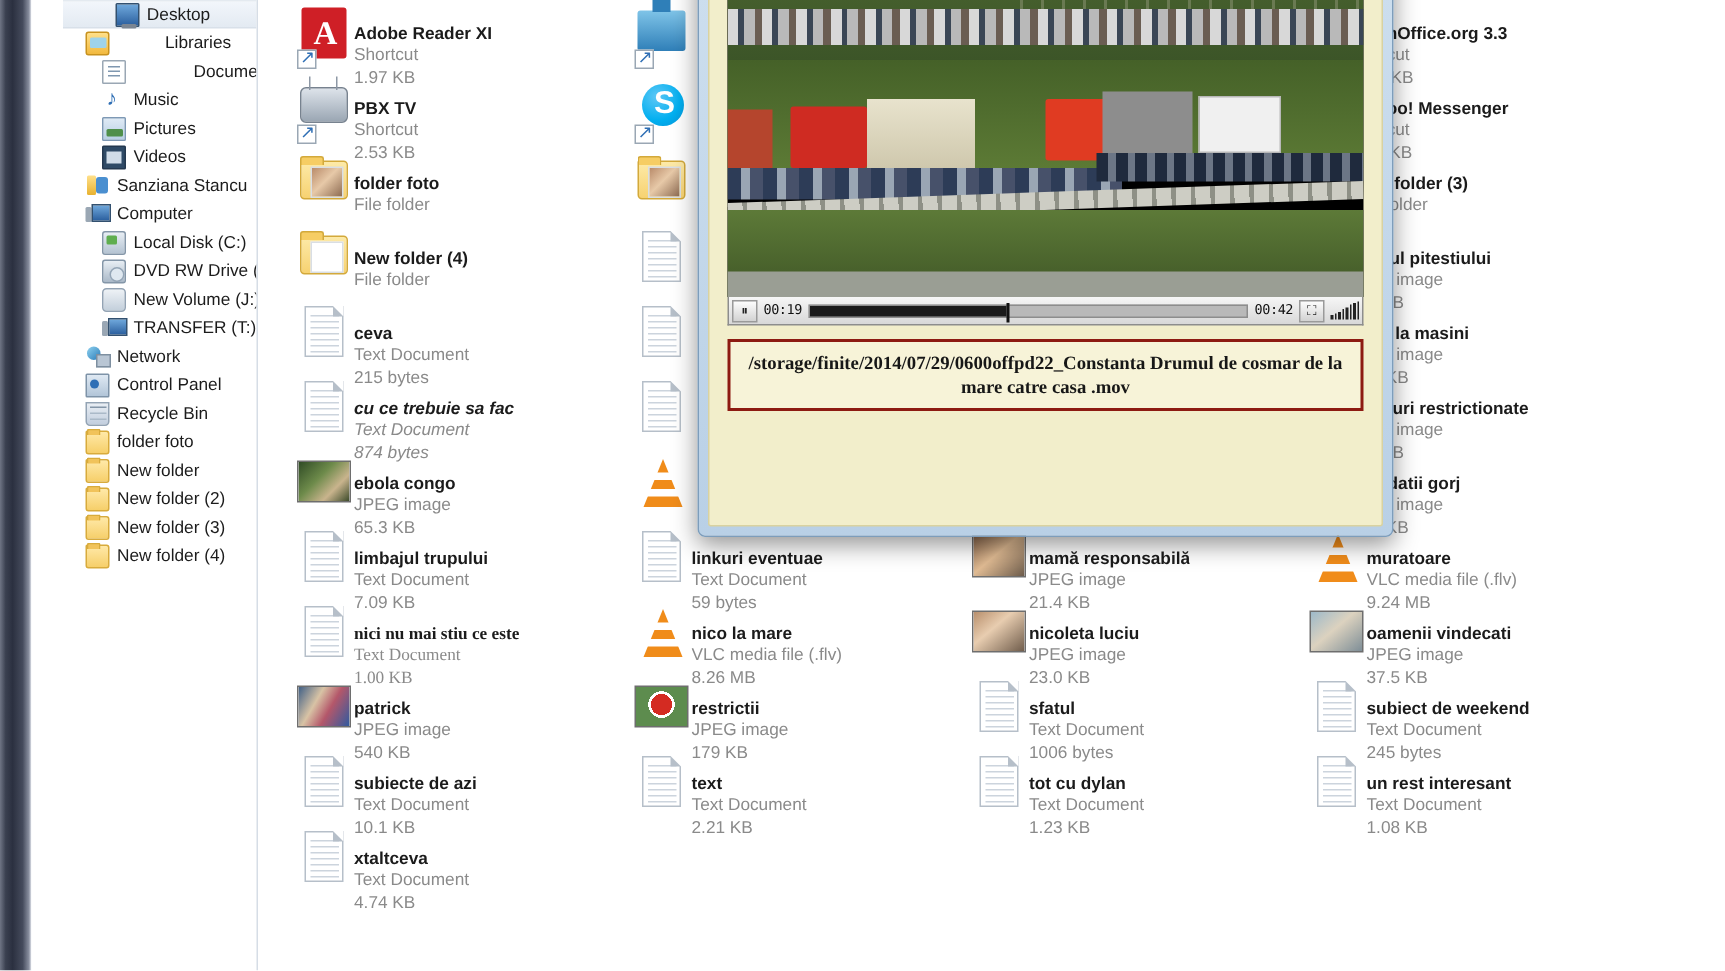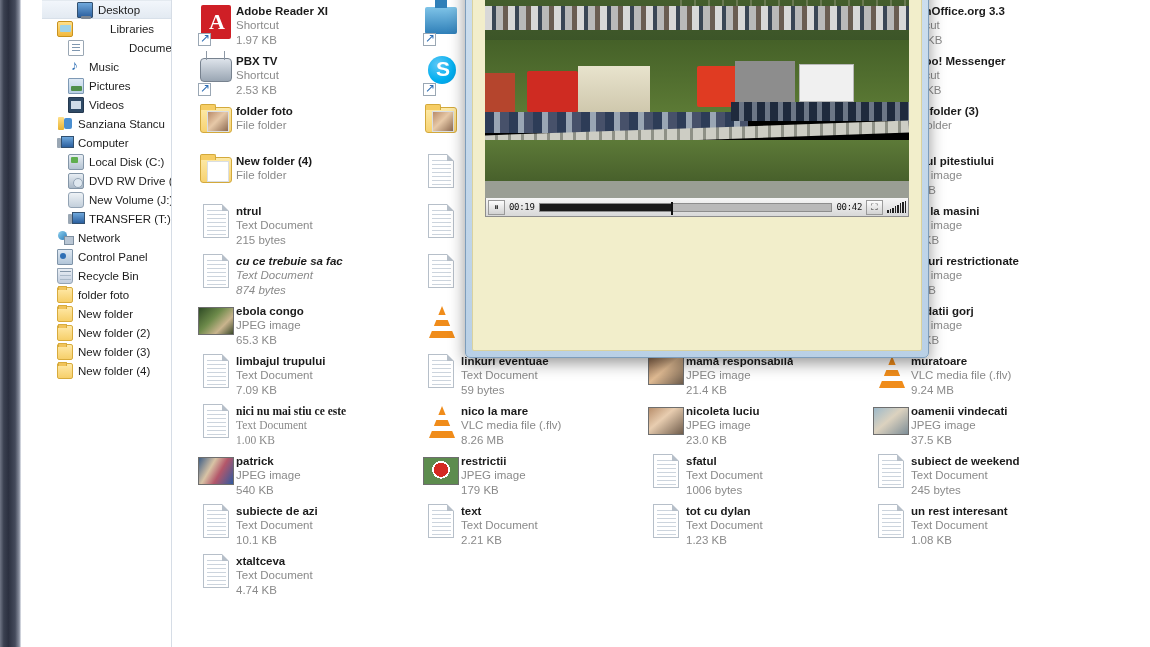--- a/index.html
+++ b/index.html
@@ -78,21 +78,21 @@
   
   #file-pane {
     position:absolute; left:151px; top:0; width:999px; height:647px;
     background:#ffffff; overflow:hidden;
   }
   .file-item {
     position:absolute; width:224px; height:50px;
     display:flex; align-items:flex-start;
   }
   .f-ico { width:40px; height:44px; flex:0 0 40px; position:relative; margin-top:2px; }
-  .f-txt { padding-top:2px; overflow:hidden; }
+  .f-txt { padding-top:2px; overflow:hidden;margin-top:12px; }
   .f-name { font-size:11.5px; font-weight:bold; color:#1b1b1b; white-space:nowrap; line-height:14px; }
   .f-type { font-size:11.5px; color:#8a8a8a; white-space:nowrap; line-height:15px; }
   .f-size { font-size:11.5px; color:#8a8a8a; white-space:nowrap; line-height:15px; }
 
   
   .fi-txt{position:absolute;left:7px;top:0;width:26px;height:34px;background:#ffffff;border:1px solid #b6bfc9;
           box-shadow:inset 0 0 0 1px #fff;}
   .fi-txt:before{content:"";position:absolute;left:3px;top:5px;width:19px;height:1px;background:#ccd4dd;
           box-shadow:0 4px 0 #ccd4dd,0 8px 0 #ccd4dd,0 12px 0 #ccd4dd,0 16px 0 #ccd4dd,0 20px 0 #ccd4dd,0 24px 0 #ccd4dd;}
   .fi-txt:after{content:"";position:absolute;right:-1px;top:-1px;border-width:0 7px 7px 0;border-style:solid;
@@ -357,21 +357,21 @@
         <div class="f-txt">
           <div class="f-name">New folder (4)</div>
           <div class="f-type">File folder</div>
         </div>
       </div>
       <div class="file-item" style="left: 24px; top: 202px;">
         <div class="f-ico">
           <div class="fi-txt"></div>
         </div>
         <div class="f-txt">
-          <div class="f-name">ntrul</div>
+          <div class="f-name">ceva</div>
           <div class="f-type">Text Document</div>
           <div class="f-size">215 bytes</div>
         </div>
       </div>
       <div class="file-item" style="left: 24px; top: 252px; font-style: italic;">
         <div class="f-ico">
           <div class="fi-txt"></div>
         </div>
         <div class="f-txt">
           <div class="f-name">cu ce trebuie sa fac</div>
@@ -741,16 +741,17 @@
               <i style="height:5px"></i>
             <i style="height:7px"></i>
               <i style="height:8px"></i>
               <i style="height:10px"></i>
             <i style="height:11px"></i>
               <i style="height:12px"></i>
           </div>
         </div>
       </div>
 
+      <div id="path-box">/storage/finite/2014/07/29/0600offpd22_Constanta Drumul de cosmar de la mare catre casa .mov</div>
 
     </div>
   </div>
 </div>
 
 </body></html>

